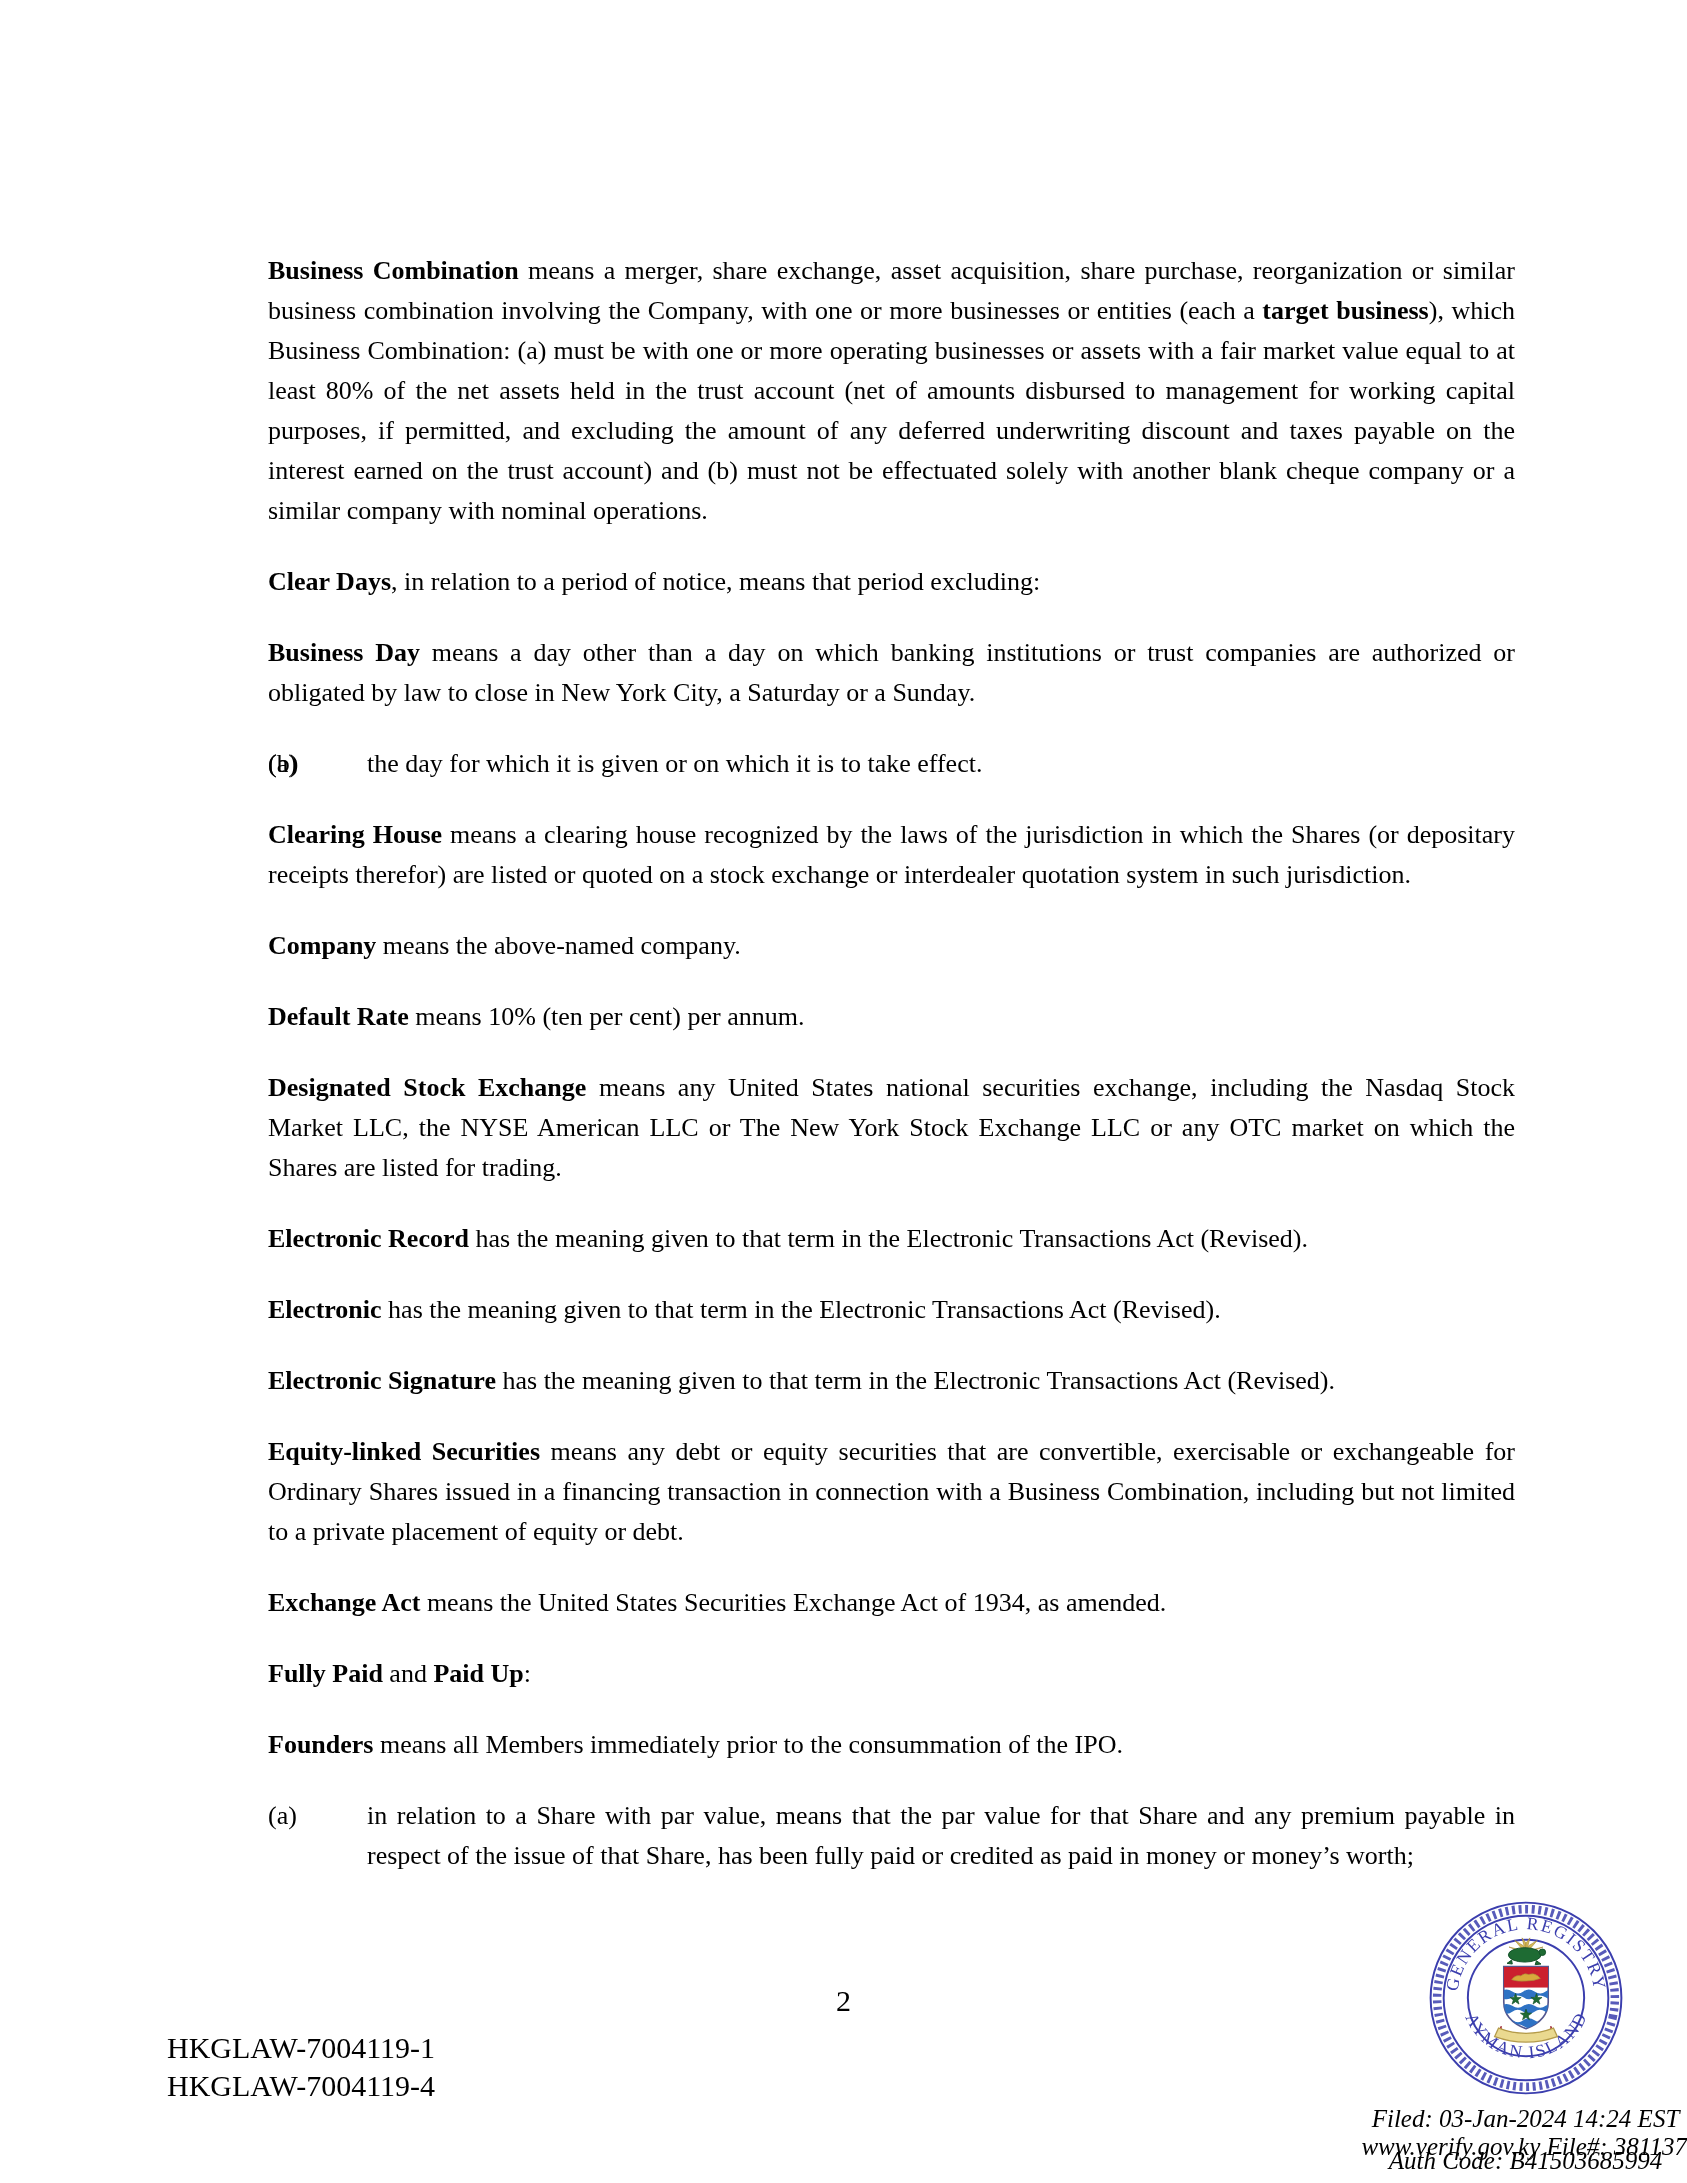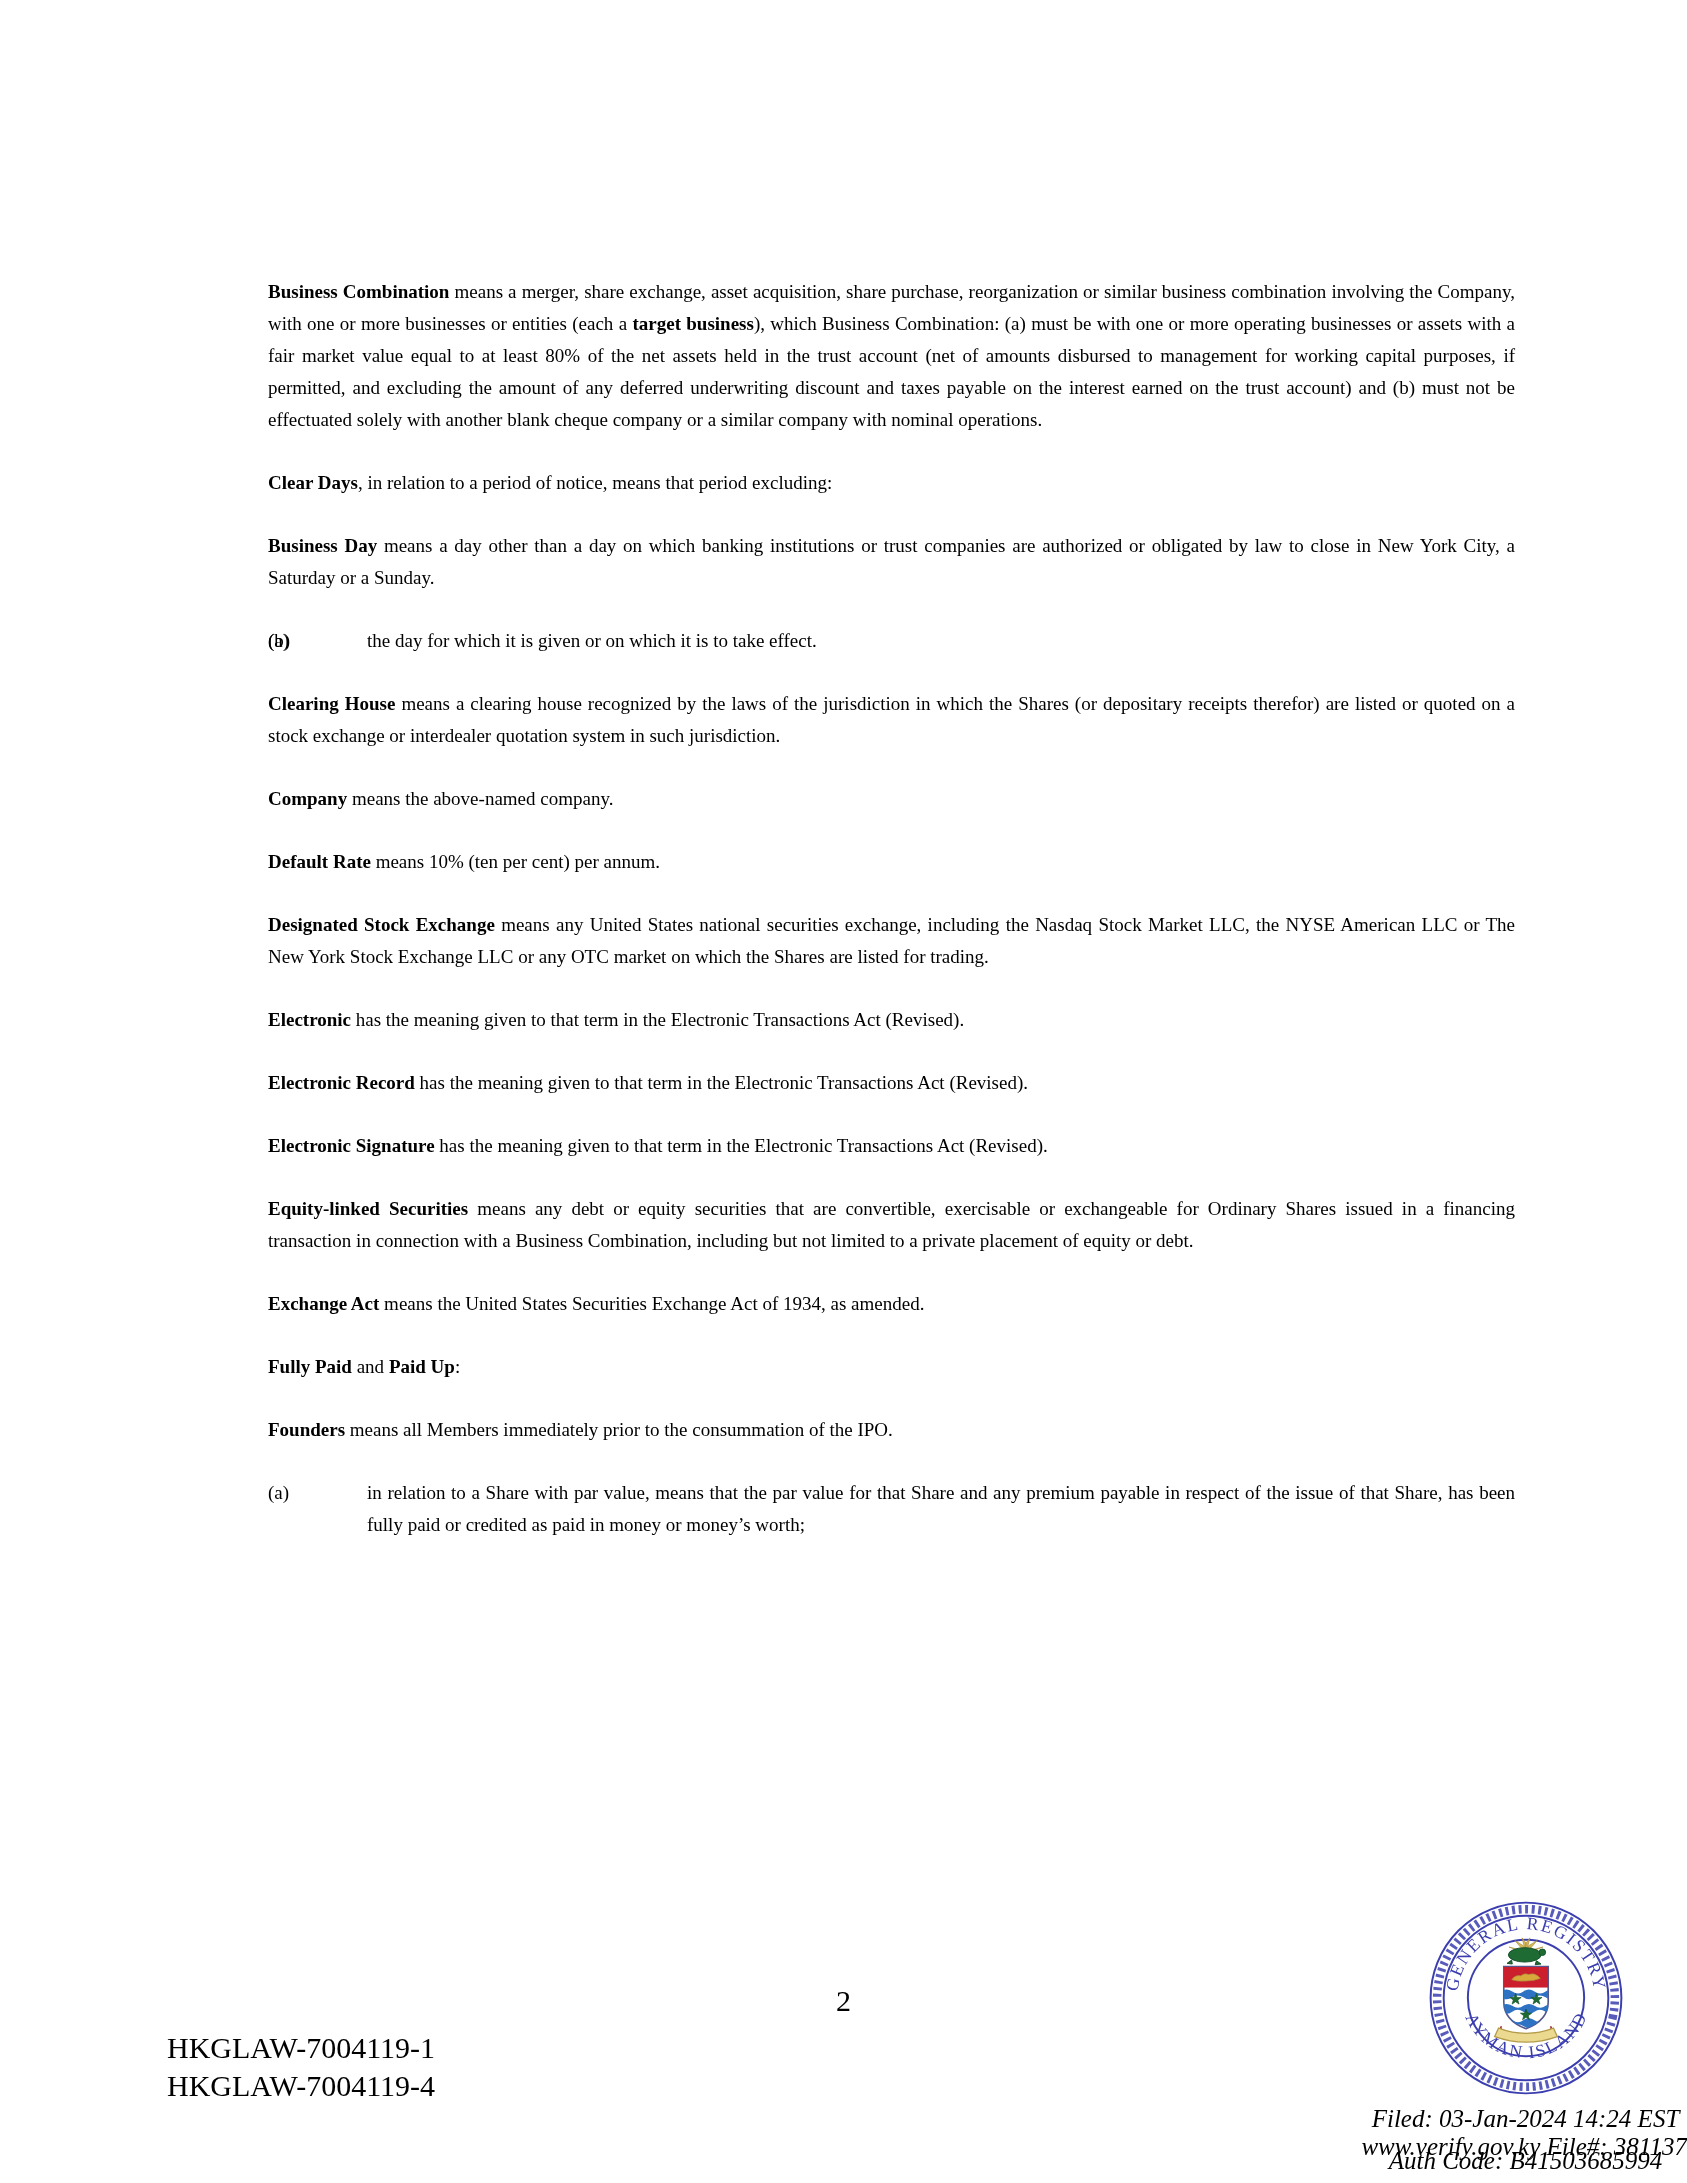--- a/index.html
+++ b/index.html
@@ -11,24 +11,23 @@
     background:#ffffff;
     overflow:hidden;
     font-family:"Liberation Serif", serif;
     color:#000000;
   }
   .doc-body{
     position:absolute;
     left:268px;
     top:251px;
     width:1247px;
-    font-size:19px;
-    line-height:32px;
+    font-size:26px;
+    line-height:40px;
     text-align:justify;
-    margin-top:25px;
   }
   .para{margin:0 0 31px 0;}
   .list-item{position:relative;padding-left:99px;margin:0 0 31px 0;}
   .list-item:last-child,.para:last-child{margin-bottom:0;}
   .list-marker{position:absolute;left:0;top:0;}
   .term{font-weight:bold;}
   .page-number{
     position:absolute;left:0;right:0;top:1986px;
     text-align:center;font-size:30px;line-height:1;
   }
@@ -59,22 +58,22 @@
   <main class="doc-body" id="doc-body">
       <p class="para"><span class="term">Business Combination</span><span class="text-run"> means a merger, share exchange, asset acquisition, share purchase, reorganization or similar business combination involving the Company, with one or more businesses or entities (each a </span><span class="term">target business</span><span class="text-run">), which Business Combination: (a) must be with one or more operating businesses or assets with a fair market value equal to at least 80% of the net assets held in the trust account (net of amounts disbursed to management for working capital purposes, if permitted, and excluding the amount of any deferred underwriting discount and taxes payable on the interest earned on the trust account) and (b) must not be effectuated solely with another blank cheque company or a similar company with nominal operations.</span></p>
       <p class="para"><span class="term">Clear Days</span><span class="text-run">, in relation to a period of notice, means that period excluding:</span></p>
       <p class="para"><span class="term">Business Day</span><span class="text-run"> means a day other than a day on which banking institutions or trust companies are authorized or obligated by law to close in New York City, a Saturday or a Sunday.</span></p>
       <div class="list-item"><span class="list-marker">(a)</span></div>
       <div class="list-item"><span class="list-marker">(b)</span><span class="li-text"><span class="text-run">the day for which it is given or on which it is to take effect.</span></span></div>
       <p class="para"><span class="term">Clearing House</span><span class="text-run"> means a clearing house recognized by the laws of the jurisdiction in which the Shares (or depositary receipts therefor) are listed or quoted on a stock exchange or interdealer quotation system in such jurisdiction.</span></p>
       <p class="para"><span class="term">Company</span><span class="text-run"> means the above-named company.</span></p>
       <p class="para"><span class="term">Default Rate</span><span class="text-run"> means 10% (ten per cent) per annum.</span></p>
       <p class="para"><span class="term">Designated Stock Exchange</span><span class="text-run"> means any United States national securities exchange, including the Nasdaq Stock Market LLC, the NYSE American LLC or The New York Stock Exchange LLC or any OTC market on which the Shares are listed for trading.</span></p>
+      <p class="para"><span class="term">Electronic Record</span><span class="text-run"> has the meaning given to that term in the Electronic Transactions Act (Revised).</span></p>
       <p class="para"><span class="term">Electronic</span><span class="text-run"> has the meaning given to that term in the Electronic Transactions Act (Revised).</span></p>
-      <p class="para"><span class="term">Electronic Record</span><span class="text-run"> has the meaning given to that term in the Electronic Transactions Act (Revised).</span></p>
       <p class="para"><span class="term">Electronic Signature</span><span class="text-run"> has the meaning given to that term in the Electronic Transactions Act (Revised).</span></p>
       <p class="para"><span class="term">Equity-linked Securities</span><span class="text-run"> means any debt or equity securities that are convertible, exercisable or exchangeable for Ordinary Shares issued in a financing transaction in connection with a Business Combination, including but not limited to a private placement of equity or debt.</span></p>
       <p class="para"><span class="term">Exchange Act</span><span class="text-run"> means the United States Securities Exchange Act of 1934, as amended.</span></p>
       <p class="para"><span class="term">Fully Paid</span><span class="text-run"> and </span><span class="term">Paid Up</span><span class="text-run">:</span></p>
       <p class="para"><span class="term">Founders</span><span class="text-run"> means all Members immediately prior to the consummation of the IPO.</span></p>
       <div class="list-item"><span class="list-marker">(a)</span><span class="li-text"><span class="text-run">in relation to a Share with par value, means that the par value for that Share and any premium payable in respect of the issue of that Share, has been fully paid or credited as paid in money or money’s worth;</span></span></div>
     </main>
 
   <div class="page-number">2</div>
 

